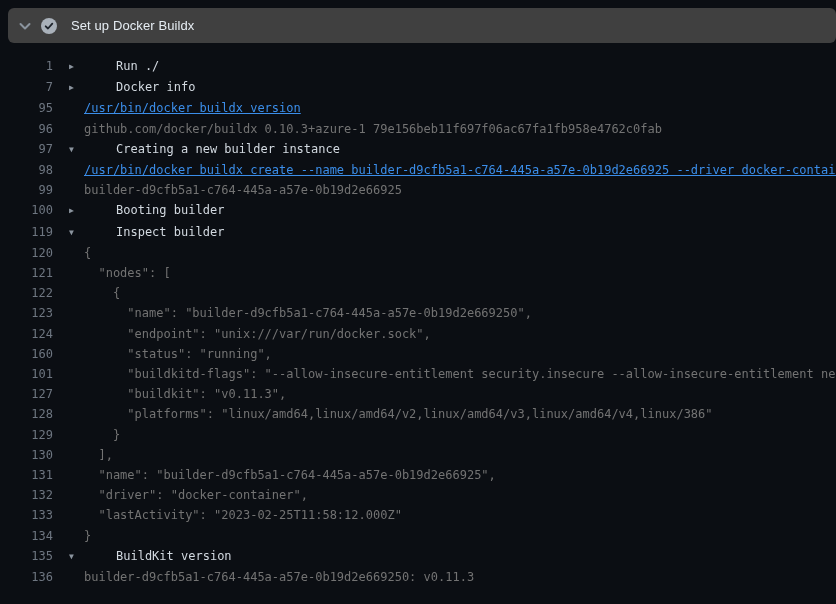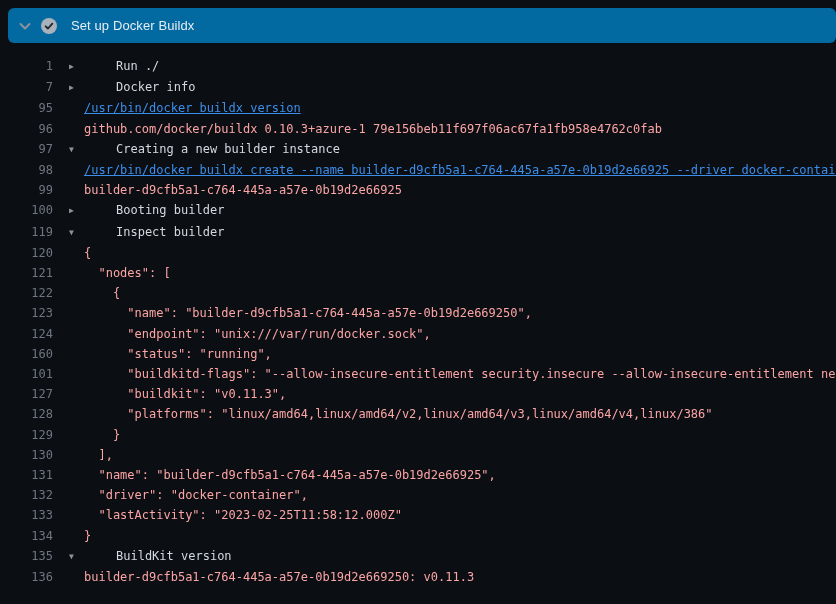--- a/index.html
+++ b/index.html
@@ -5,21 +5,21 @@
   * { margin: 0; padding: 0; box-sizing: border-box; }
   html, body {
     width: 836px; height: 604px;
     overflow: hidden;
     background: #0b0e13;
     font-family: "Liberation Sans", sans-serif;
   }
   .step-header {
     height: 35px;
     margin: 8px 0 0 8px;
-    background: #0369a1;
+    background: #404040;
     border-radius: 6px;
     display: flex;
     align-items: center;
     padding-left: 9px;
     cursor: pointer;
   }
   .chev { width: 16px; height: 16px; display: inline-flex; align-items: center; justify-content: center; }
   .check { width: 16px; height: 16px; margin-left: 8px; display: inline-flex; align-items: center; justify-content: center; }
   .step-title {
     margin-left: 14px;
@@ -55,21 +55,21 @@
     display: inline-block;
     width: 15px;
     font-size: 8px;
     color: #8b949e;
     vertical-align: 1px;
     cursor: pointer;
   }
   .txt { white-space: pre; }
   .row.group_collapsed .txt, .row.group_expanded .txt { color: #d2d9e0; padding-left: 32px; }
   .row.command .txt { color: #3b8eea; text-decoration: underline; }
-  .row.output .txt { color: #fca5a5; }
+  .row.output .txt { color: #737373; }
 </style>
 </head>
 <body>
 
 <div class="step-header">
   <span class="chev">
     <svg width="16" height="16" viewBox="0 0 16 16">
       <path d="M3.5 6l4.5 4.5L12.5 6" stroke="#8b949e" stroke-width="2" fill="none" stroke-linecap="round" stroke-linejoin="round"></path>
     </svg>
   </span>

